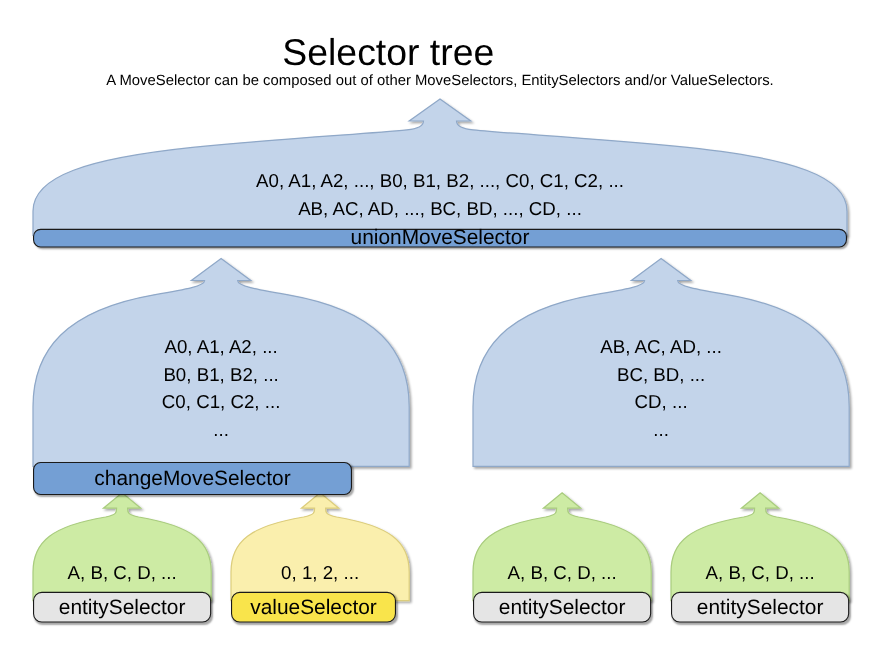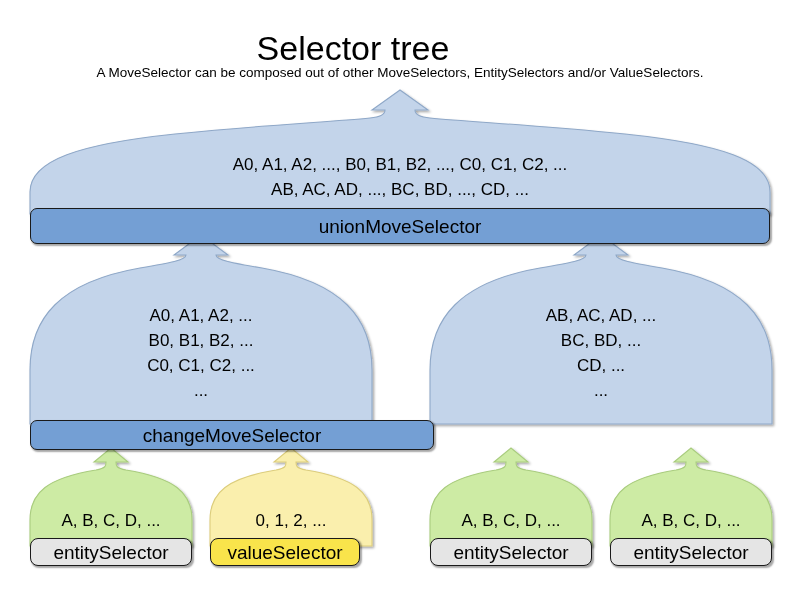--- a/index.html
+++ b/index.html
@@ -148,23 +148,23 @@
     <div>BC, BD, ...</div>
     <div>CD, ...</div>
     <div>...</div>
   </div>
 
   <div class="leaf-text" style="left:30px;top:511px;width:162px;">A, B, C, D, ...</div>
   <div class="leaf-text" style="left:210px;top:511px;width:162px;">0, 1, 2, ...</div>
   <div class="leaf-text" style="left:430px;top:511px;width:162px;">A, B, C, D, ...</div>
   <div class="leaf-text" style="left:610px;top:511px;width:162px;">A, B, C, D, ...</div>
 
-  <div class="node-box blue" style="left:30px;top:208px;width:740px;height:36px;text-align:center;">unionMoveSelector</div>
+  <div class="node-box blue" style="left:30px;top:208px;width:740px;height:17px;text-align:center;">unionMoveSelector</div>
 
-  <div class="node-box blue" style="left:30px;top:420px;width:404px;height:30px;">changeMoveSelector</div>
+  <div class="node-box blue" style="left:30px;top:420px;width:290px;height:30px;">changeMoveSelector</div>
 
 
   <div class="node-box green leaf" style="left:30px;top:538px;width:162px;height:28px;">entitySelector</div>
 
   <div class="node-box yellow leaf" style="left:210px;top:538px;width:150px;height:28px;">valueSelector</div>
 
   <div class="node-box green leaf" style="left:430px;top:538px;width:162px;height:28px;">entitySelector</div>
 
   <div class="node-box green leaf" style="left:610px;top:538px;width:162px;height:28px;">entitySelector</div>
 

